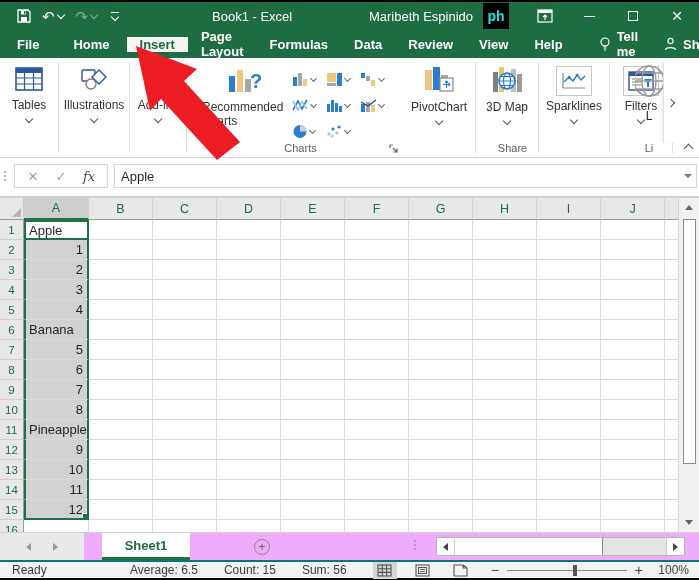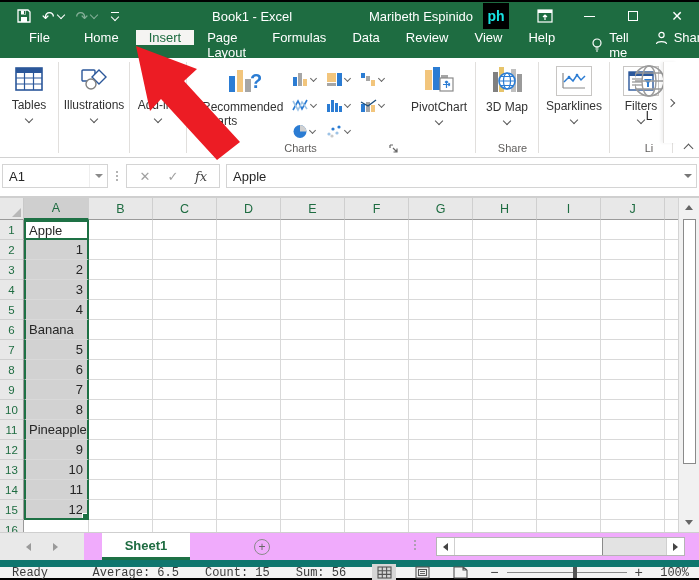--- a/index.html
+++ b/index.html
@@ -18,21 +18,21 @@
   .win-title { position:absolute; left:212px; top:0; height:28px; display:flex; align-items:center; font-size:13px; }
   .tb-right { margin-left:auto; display:flex; align-items:center; height:100%; }
   .user-name { font-size:13px; margin-right:10px; }
   .avatar { width:26px; height:26px; background:#000; color:#17e3e3; font-weight:bold; font-size:14px; display:flex; align-items:center; justify-content:center; letter-spacing:0; }
   .tb-ctl { width:44px; height:28px; display:flex; align-items:center; justify-content:center; color:#fff; }
   .max-box { width:10px; height:10px; border:1.3px solid #fff; }
   .min-line { width:11px; height:0; border-top:1.5px solid #fff; }
   .close-x { font-size:14px; }
 
   
-  .tabrow { height:28px; background:#1e6c41; display:flex; align-items:flex-start; color:#fff; flex:0 0 28px; padding-left:16px; }
+  .tabrow { height:28px; background:#1e6c41; display:flex; align-items:center; color:#fff; flex:0 0 28px; padding-left:4px;font-weight:bold; }
   .rtab { padding:0 13px; display:flex; align-items:center; font-size:13px; cursor:default; }
   .rtab.selected { background:#f5f4f2; color:#1e6c41; }
   .rtab .ticon { margin-right:6px; display:flex; align-items:center; }
   .rtab-share { margin-left:auto; margin-right:14px; }
 
   
   .ribbon { height:100px; background:#fff; border-bottom:1px solid #d2d2d2; display:flex; position:relative; flex:0 0 100px; }
   .rgroup { display:flex; flex-direction:column; align-items:center; position:relative; padding-top:6px; }
   .rgroup-sep { width:1px; background:#e1dfdd; margin:4px 0; }
   .bigbtn { display:flex; flex-direction:column; align-items:center; justify-content:flex-start; height:86px; padding:2px 6px 0 6px; }
@@ -104,21 +104,21 @@
   .sb-dots i { width:2px; height:2px; background:#9a9a9a; border-radius:50%; }
   .hscroll { position:absolute; left:436px; right:14px; top:4px; height:19px; border:1px solid #b5b5b5; background:#e3e3e3; display:flex; align-items:stretch; }
   .hs-btn { width:18px; background:#fff; display:flex; align-items:center; justify-content:center; }
   .hs-btn.left { border-right:1px solid #cfcfcf; }
   .hs-btn.right { border-left:1px solid #cfcfcf; margin-left:auto; }
   .hs-thumb { width:148px; background:#fff; border-right:1px solid #8a8a8a; }
   .tri-l2 { width:0; height:0; border-top:4px solid transparent; border-bottom:4px solid transparent; border-right:5px solid #444; }
   .tri-r2 { width:0; height:0; border-top:4px solid transparent; border-bottom:4px solid transparent; border-left:5px solid #444; }
 
   
-  .statusbar { height:18px; background:#f3f3f3; border-top:7px solid #0f766e; display:flex; align-items:center; font-size:12px; color:#3b3b3b; flex:0 0 18px;font-family:Liberation Mono, monospace; }
+  .statusbar { height:18px; background:#f3f3f3; border-top:2px solid #0f766e; display:flex; align-items:center; font-size:12px; color:#3b3b3b; flex:0 0 18px; }
   .sb-ready { padding-left:12px; }
   .sb-stats { margin-left:auto; display:flex; gap:26px; padding-right:26px; }
   .sb-views { display:flex; gap:14px; align-items:center; padding-right:18px; }
   .sb-view { width:24px; height:17px; display:flex; align-items:center; justify-content:center; }
   .sb-view.active { background:#d6d6d6; }
   .sb-zoom { display:flex; align-items:center; gap:8px; padding-right:10px; }
   .zoom-track { width:120px; height:1px; background:#8a8a8a; position:relative; }
   .zoom-thumb { position:absolute; left:55%; top:-5px; width:4px; height:11px; background:#555; }
   .zoom-sign { font-size:14px; color:#444; }
   .zoom-pct { width:38px; text-align:right; font-size:12px; }
@@ -423,26 +423,20 @@
     <span class="grp-label" style="left:auto; right:40px; width:20px;">Li</span>
     <div class="ribbon-scroll">
         <span class="chev-rt"></span>
       </div>
     <div class="collapse-ribbon">
         <span class="chev-up"></span>
       </div>
   </div>
 
   <div class="formula-row">
-    <div class="name-box">
-      <span class="nb-val">A1</span>
-      <span class="nb-arrow">
-          <span class="tri-dn"></span>
-        </span>
-    </div>
     <div class="dots3">
         <i></i>
         <i></i>
         <i></i>
       </div>
     <div class="fx-btns">
       <span class="fxb">✕</span>
       <span class="fxb">✓</span>
       <span class="fxb fx-label">fx</span>
     </div>

